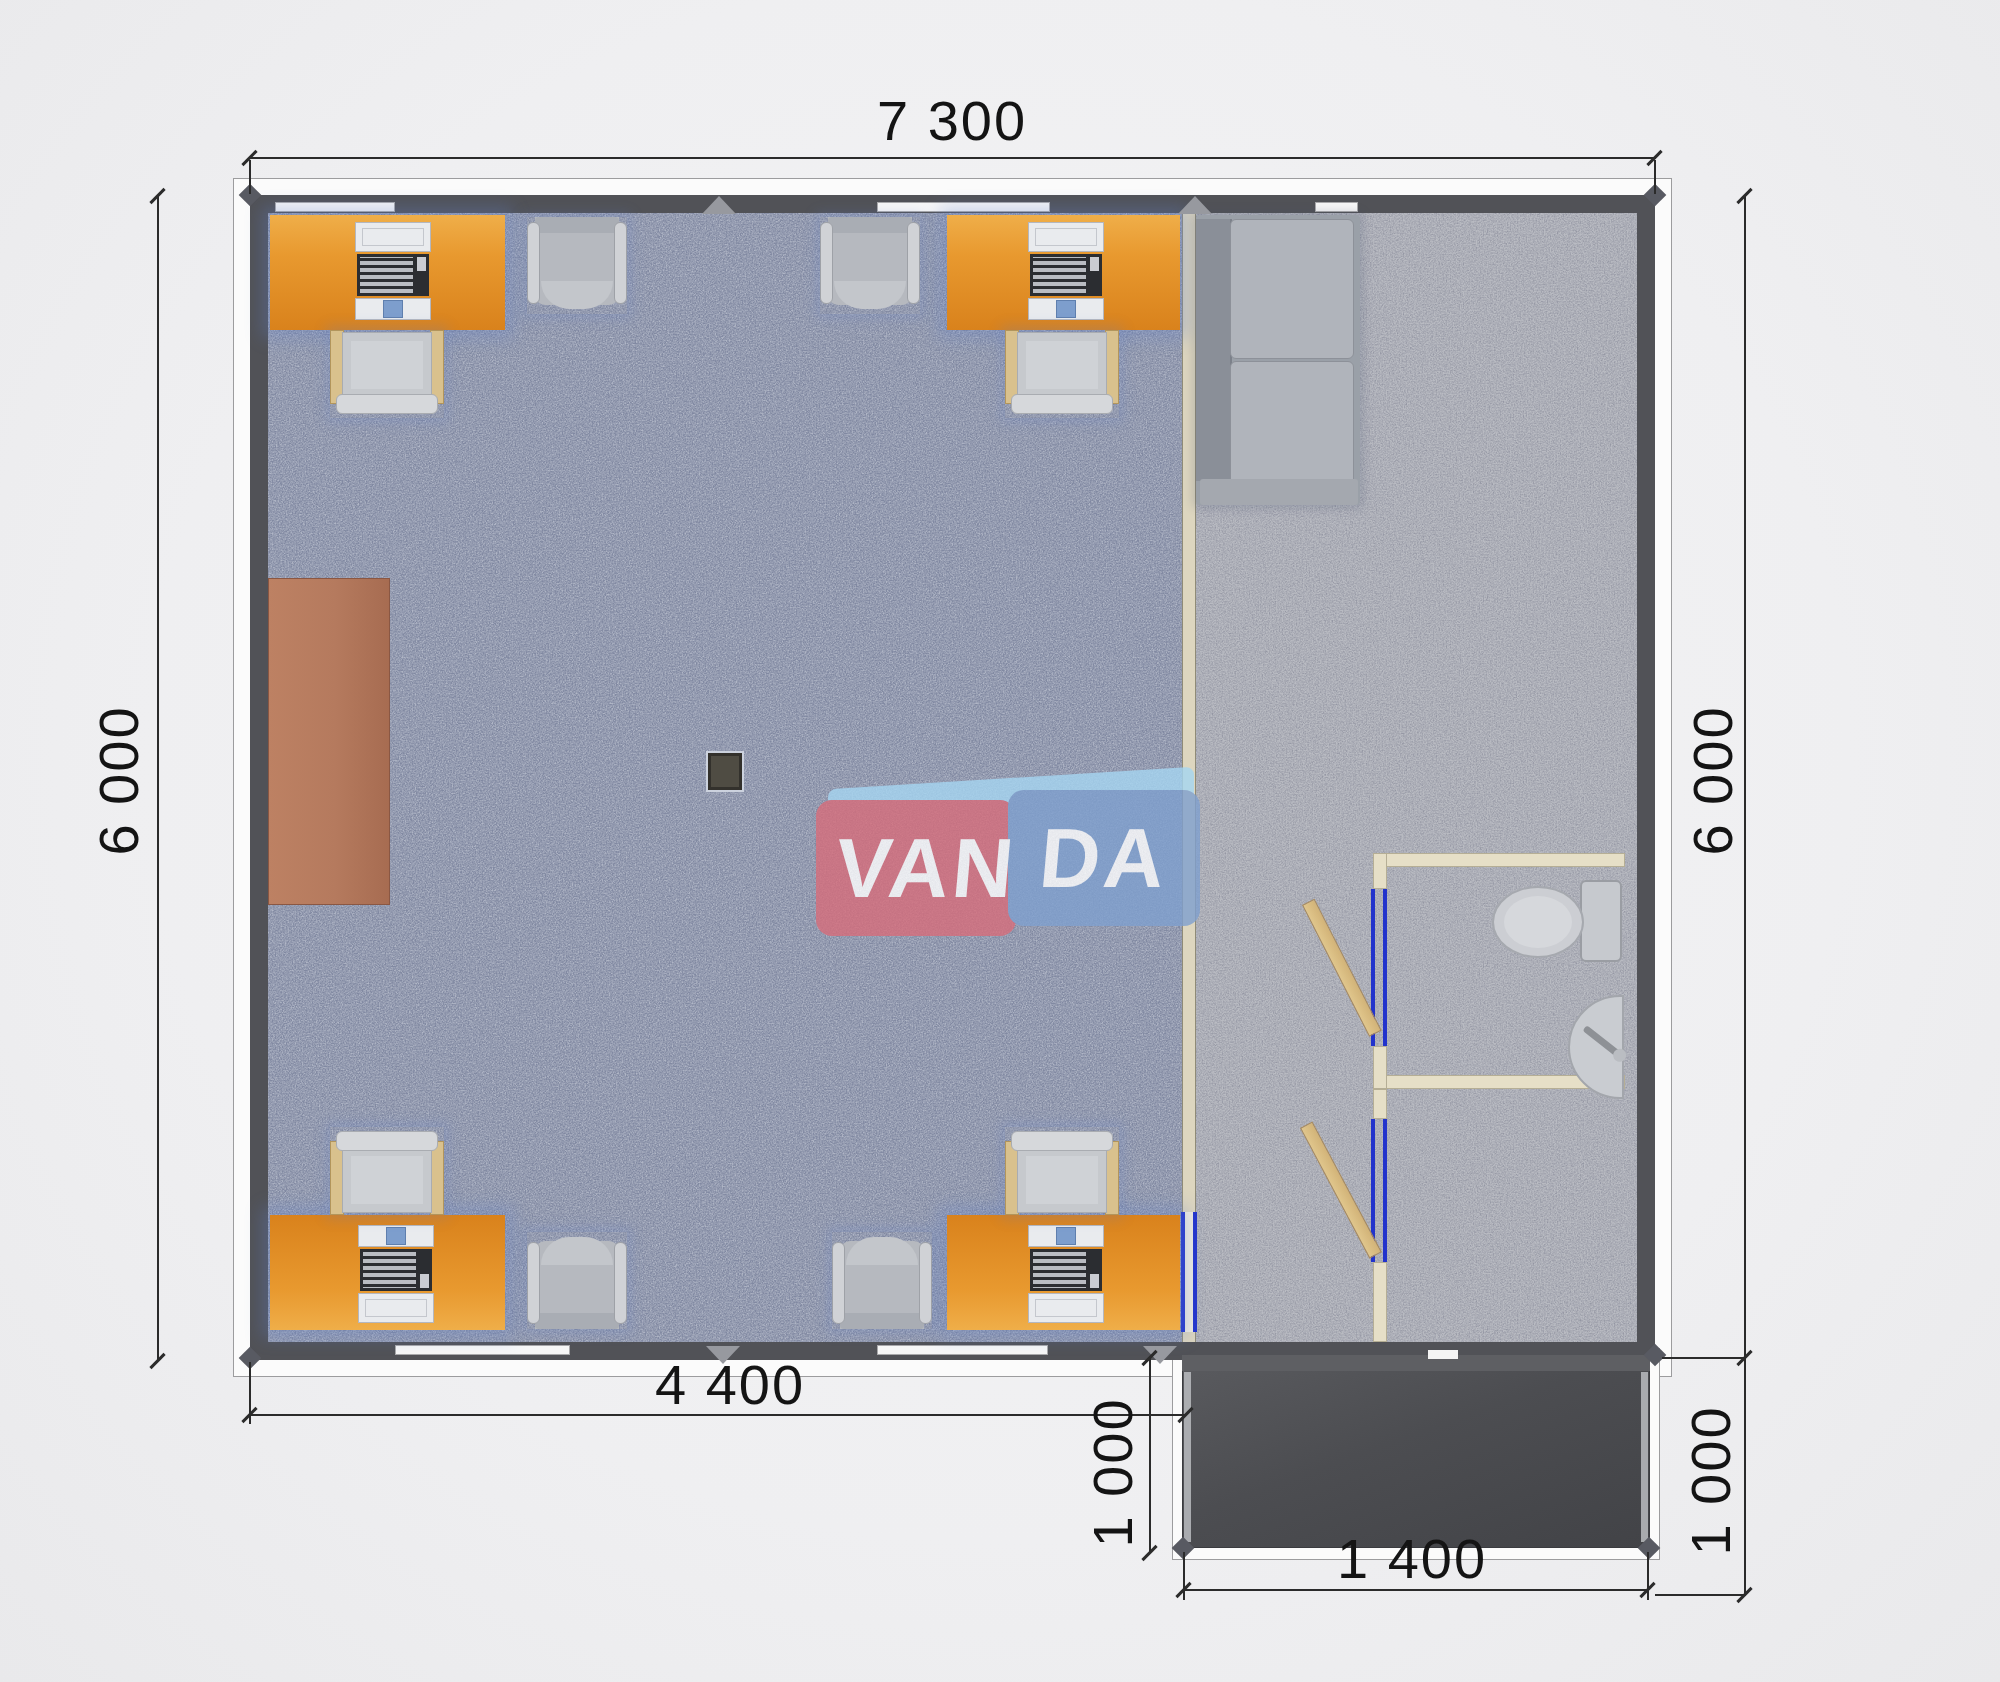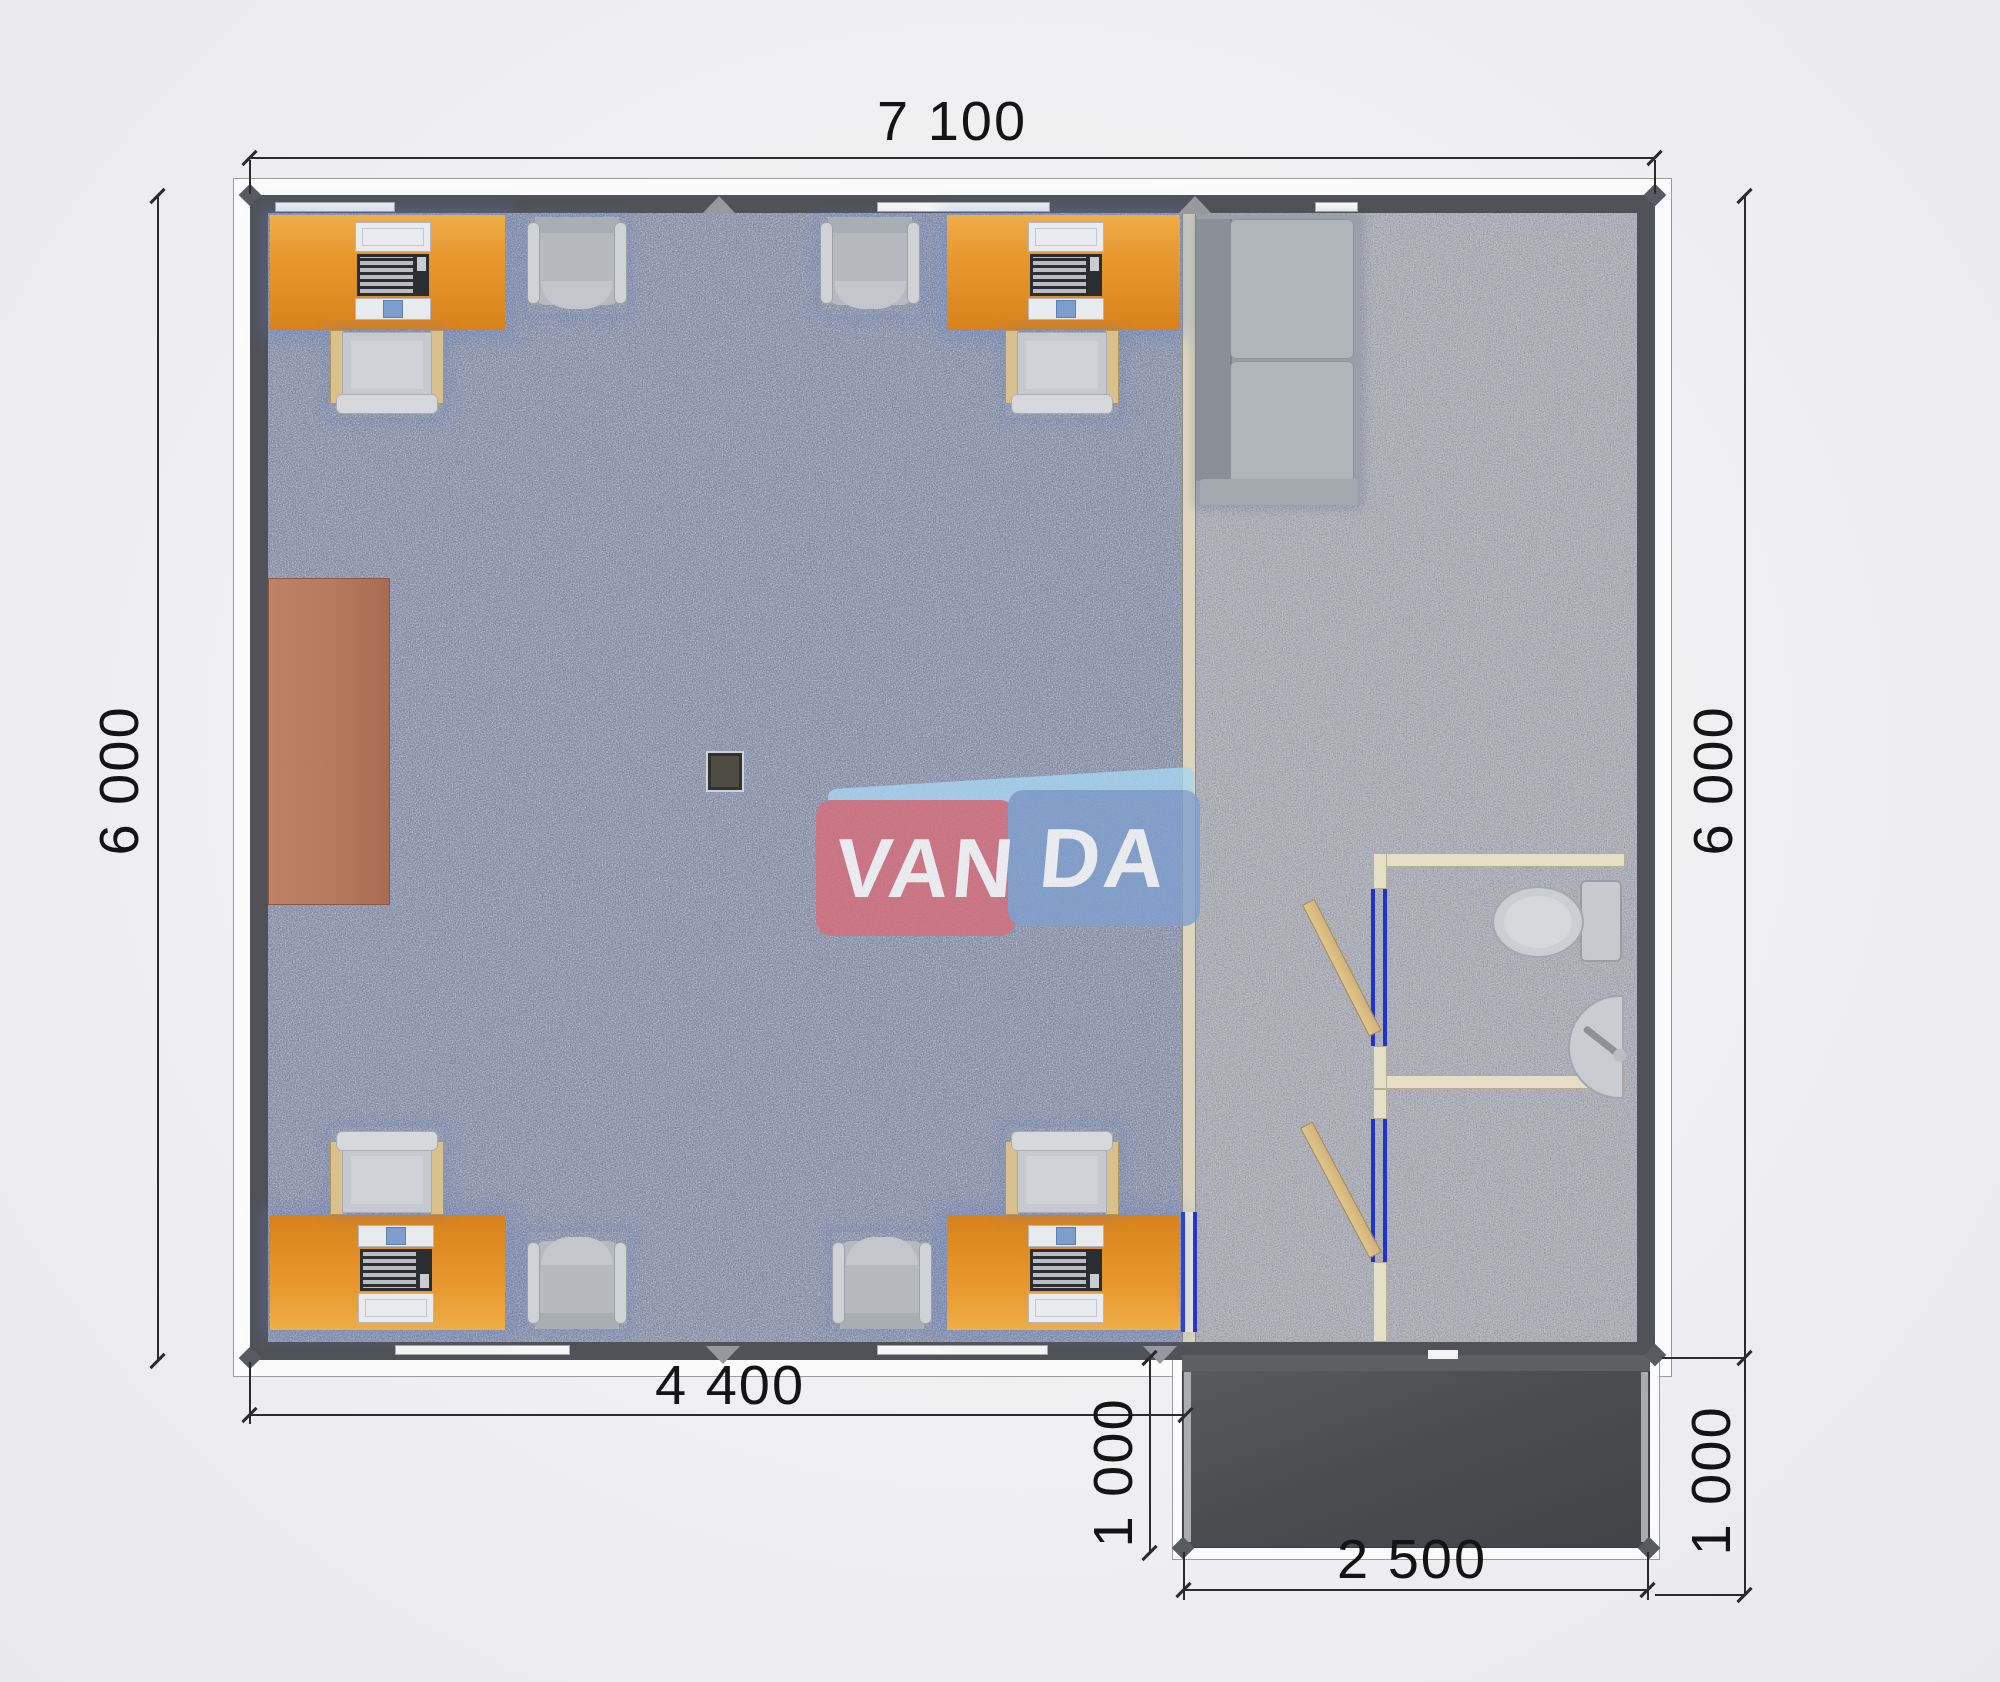--- a/index.html
+++ b/index.html
@@ -274,21 +274,21 @@
     <div class="blue"></div>
     <div class="txt" style="left:28px;top:72px;">VAN</div>
     <div class="txt" style="left:232px;top:62px;">DA</div>
   </div>
 
   <div class="abs dline" style="left:250px;top:157px;width:1406px;height:2px;"></div>
   <div class="abs dline" style="left:249px;top:160px;width:2px;height:34px;"></div>
   <div class="abs dline" style="left:1654px;top:160px;width:2px;height:34px;"></div>
   <div class="abs tick" style="left:248px;top:148px;"></div>
   <div class="abs tick" style="left:1653px;top:148px;"></div>
-  <div class="abs dtext" style="left:852px;top:88px;width:200px;">7 100</div>
+  <div class="abs dtext" style="left:852px;top:88px;width:200px;">7 300</div>
 
   <div class="abs dline" style="left:157px;top:195px;width:2px;height:1166px;"></div>
   <div class="abs tick" style="left:156px;top:186px;"></div>
   <div class="abs tick" style="left:156px;top:1351px;"></div>
   <div class="abs dtext rot" style="left:38px;top:748px;width:160px;">6 000</div>
 
   <div class="abs dline" style="left:1744px;top:195px;width:2px;height:1400px;"></div>
   <div class="abs dline" style="left:1662px;top:1357px;width:84px;height:2px;"></div>
   <div class="abs dline" style="left:1655px;top:1594px;width:91px;height:2px;"></div>
   <div class="abs tick" style="left:1743px;top:186px;"></div>
@@ -306,15 +306,15 @@
   <div class="abs dline" style="left:1149px;top:1357px;width:2px;height:195px;"></div>
   <div class="abs tick" style="left:1148px;top:1348px;"></div>
   <div class="abs tick" style="left:1148px;top:1543px;"></div>
   <div class="abs dtext rot" style="left:1032px;top:1440px;width:160px;">1 000</div>
 
   <div class="abs dline" style="left:1183px;top:1552px;width:2px;height:48px;"></div>
   <div class="abs dline" style="left:1647px;top:1552px;width:2px;height:48px;"></div>
   <div class="abs dline" style="left:1184px;top:1589px;width:464px;height:2px;"></div>
   <div class="abs tick" style="left:1182px;top:1580px;"></div>
   <div class="abs tick" style="left:1646px;top:1580px;"></div>
-  <div class="abs dtext" style="left:1312px;top:1526px;width:200px;">2 500</div>
+  <div class="abs dtext" style="left:1312px;top:1526px;width:200px;">1 400</div>
 
 </div>
 
 </body></html>

